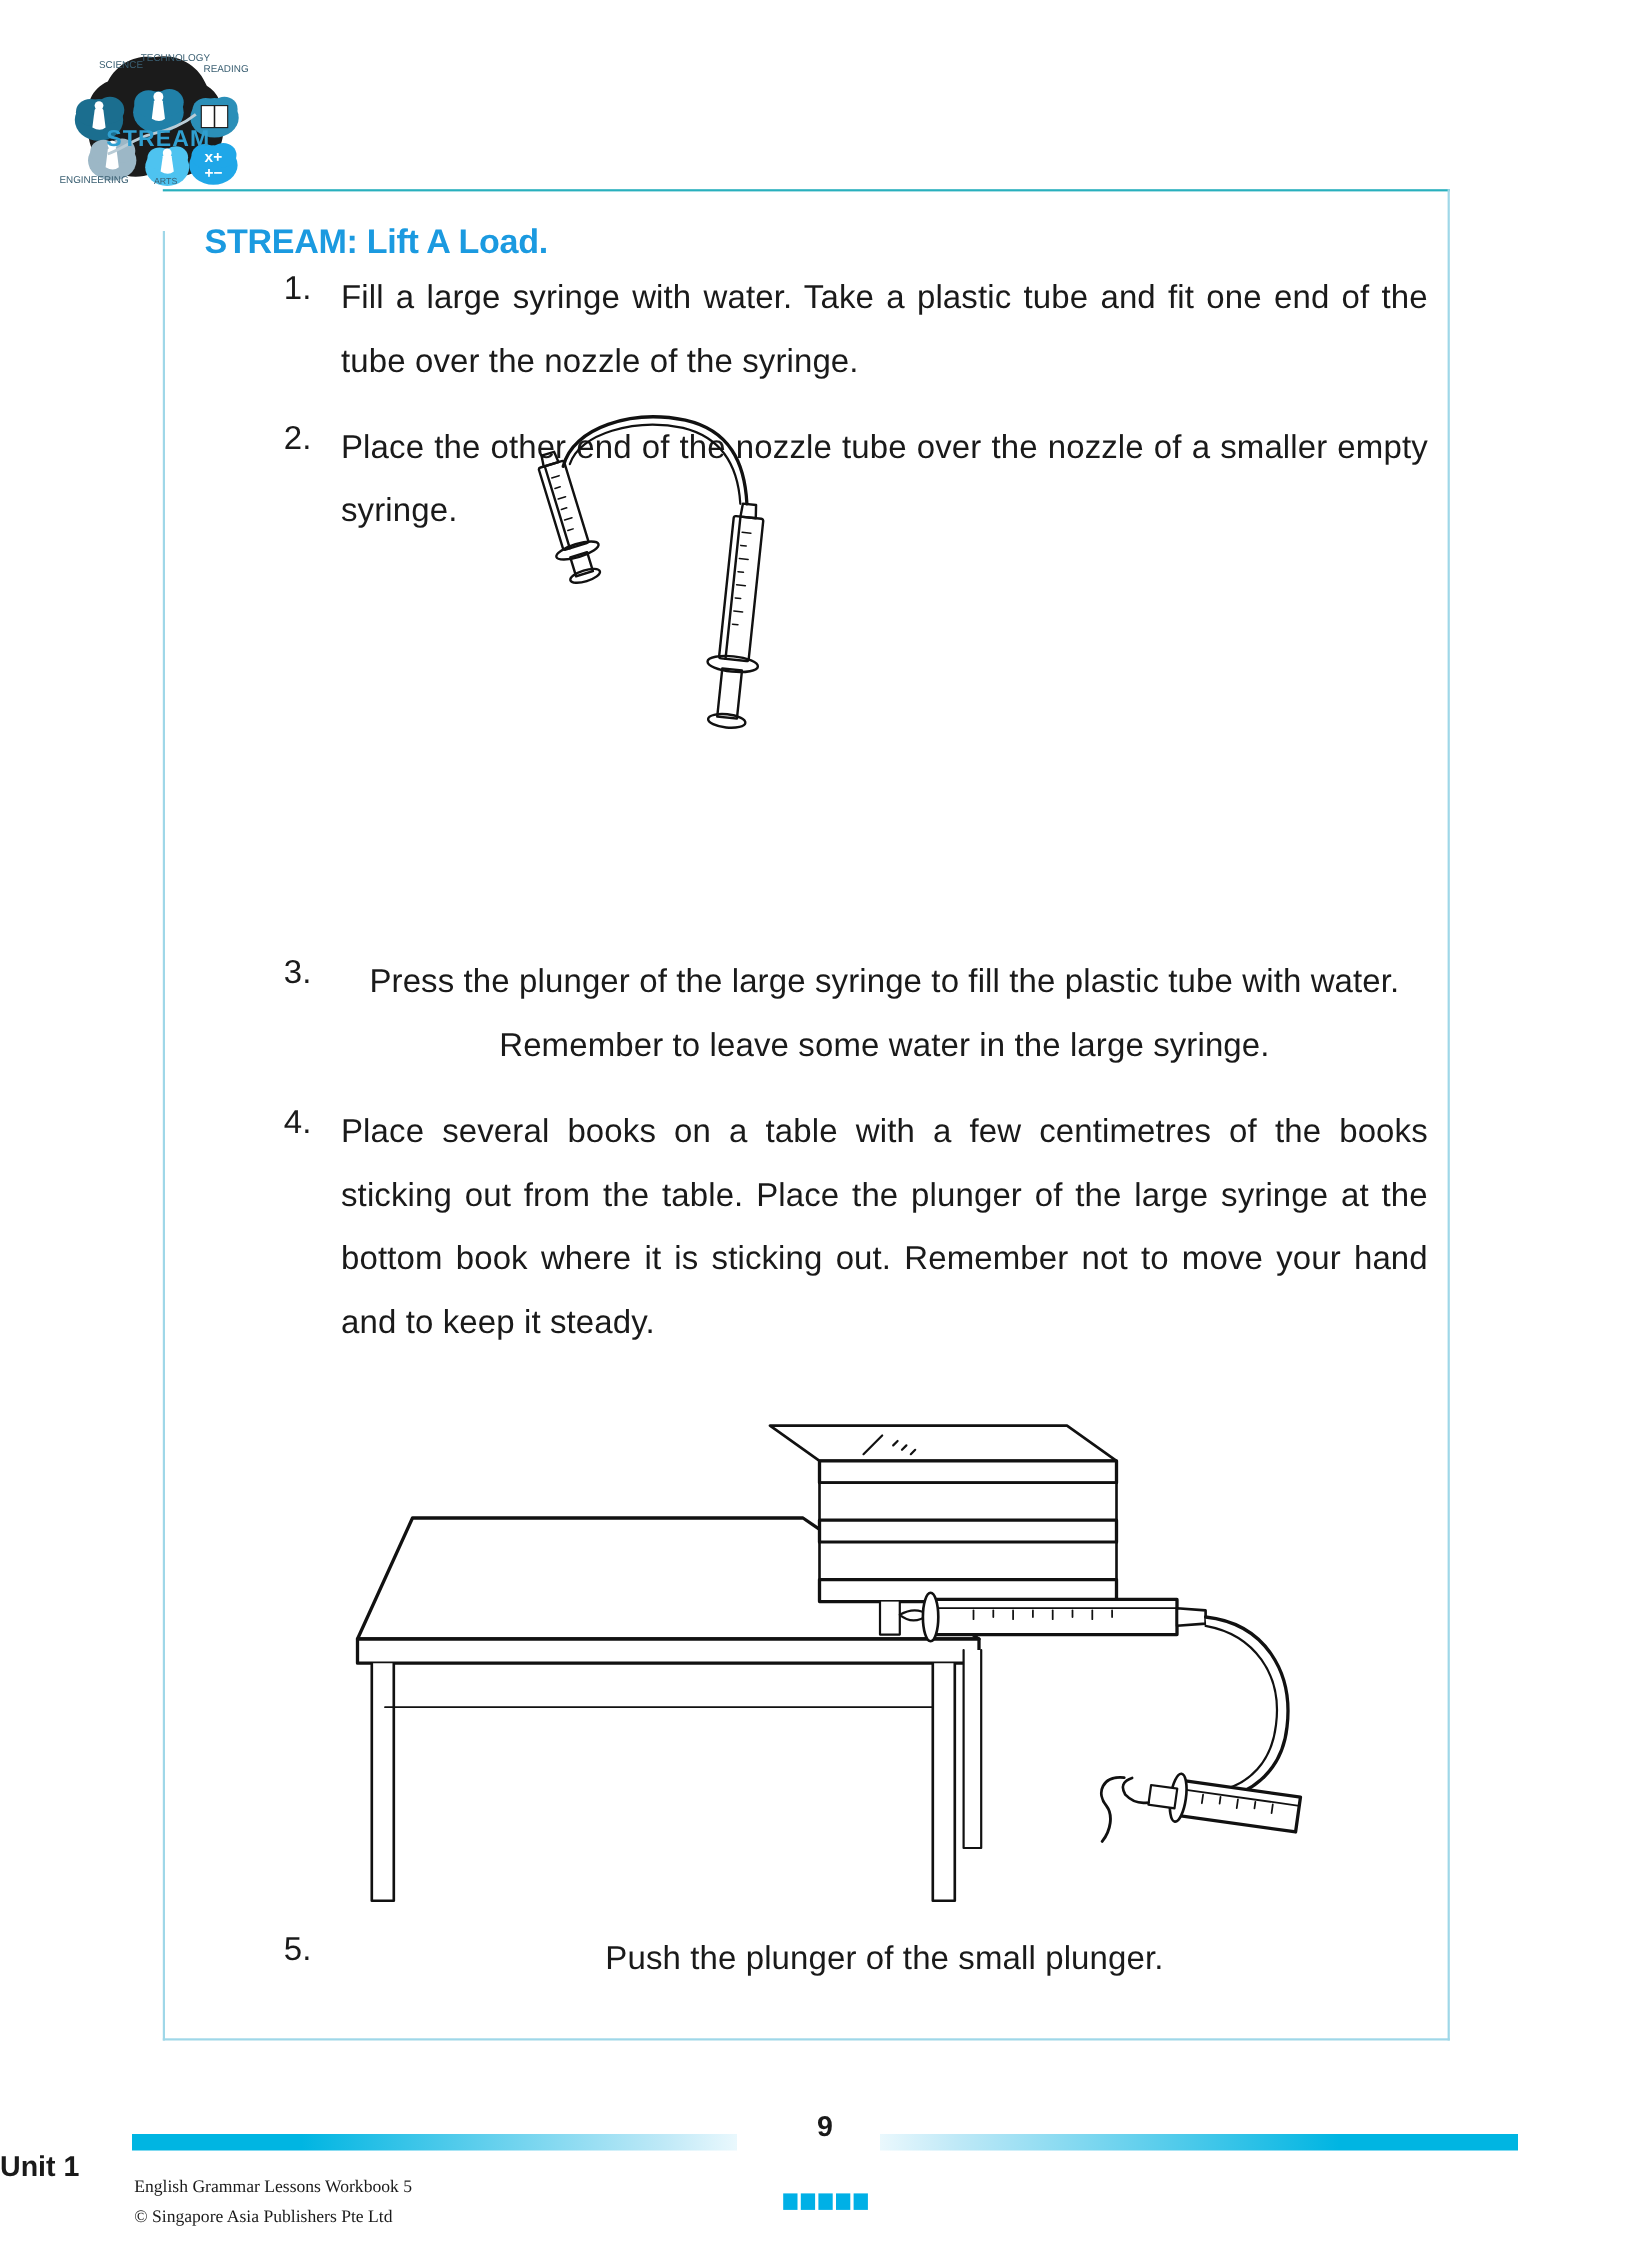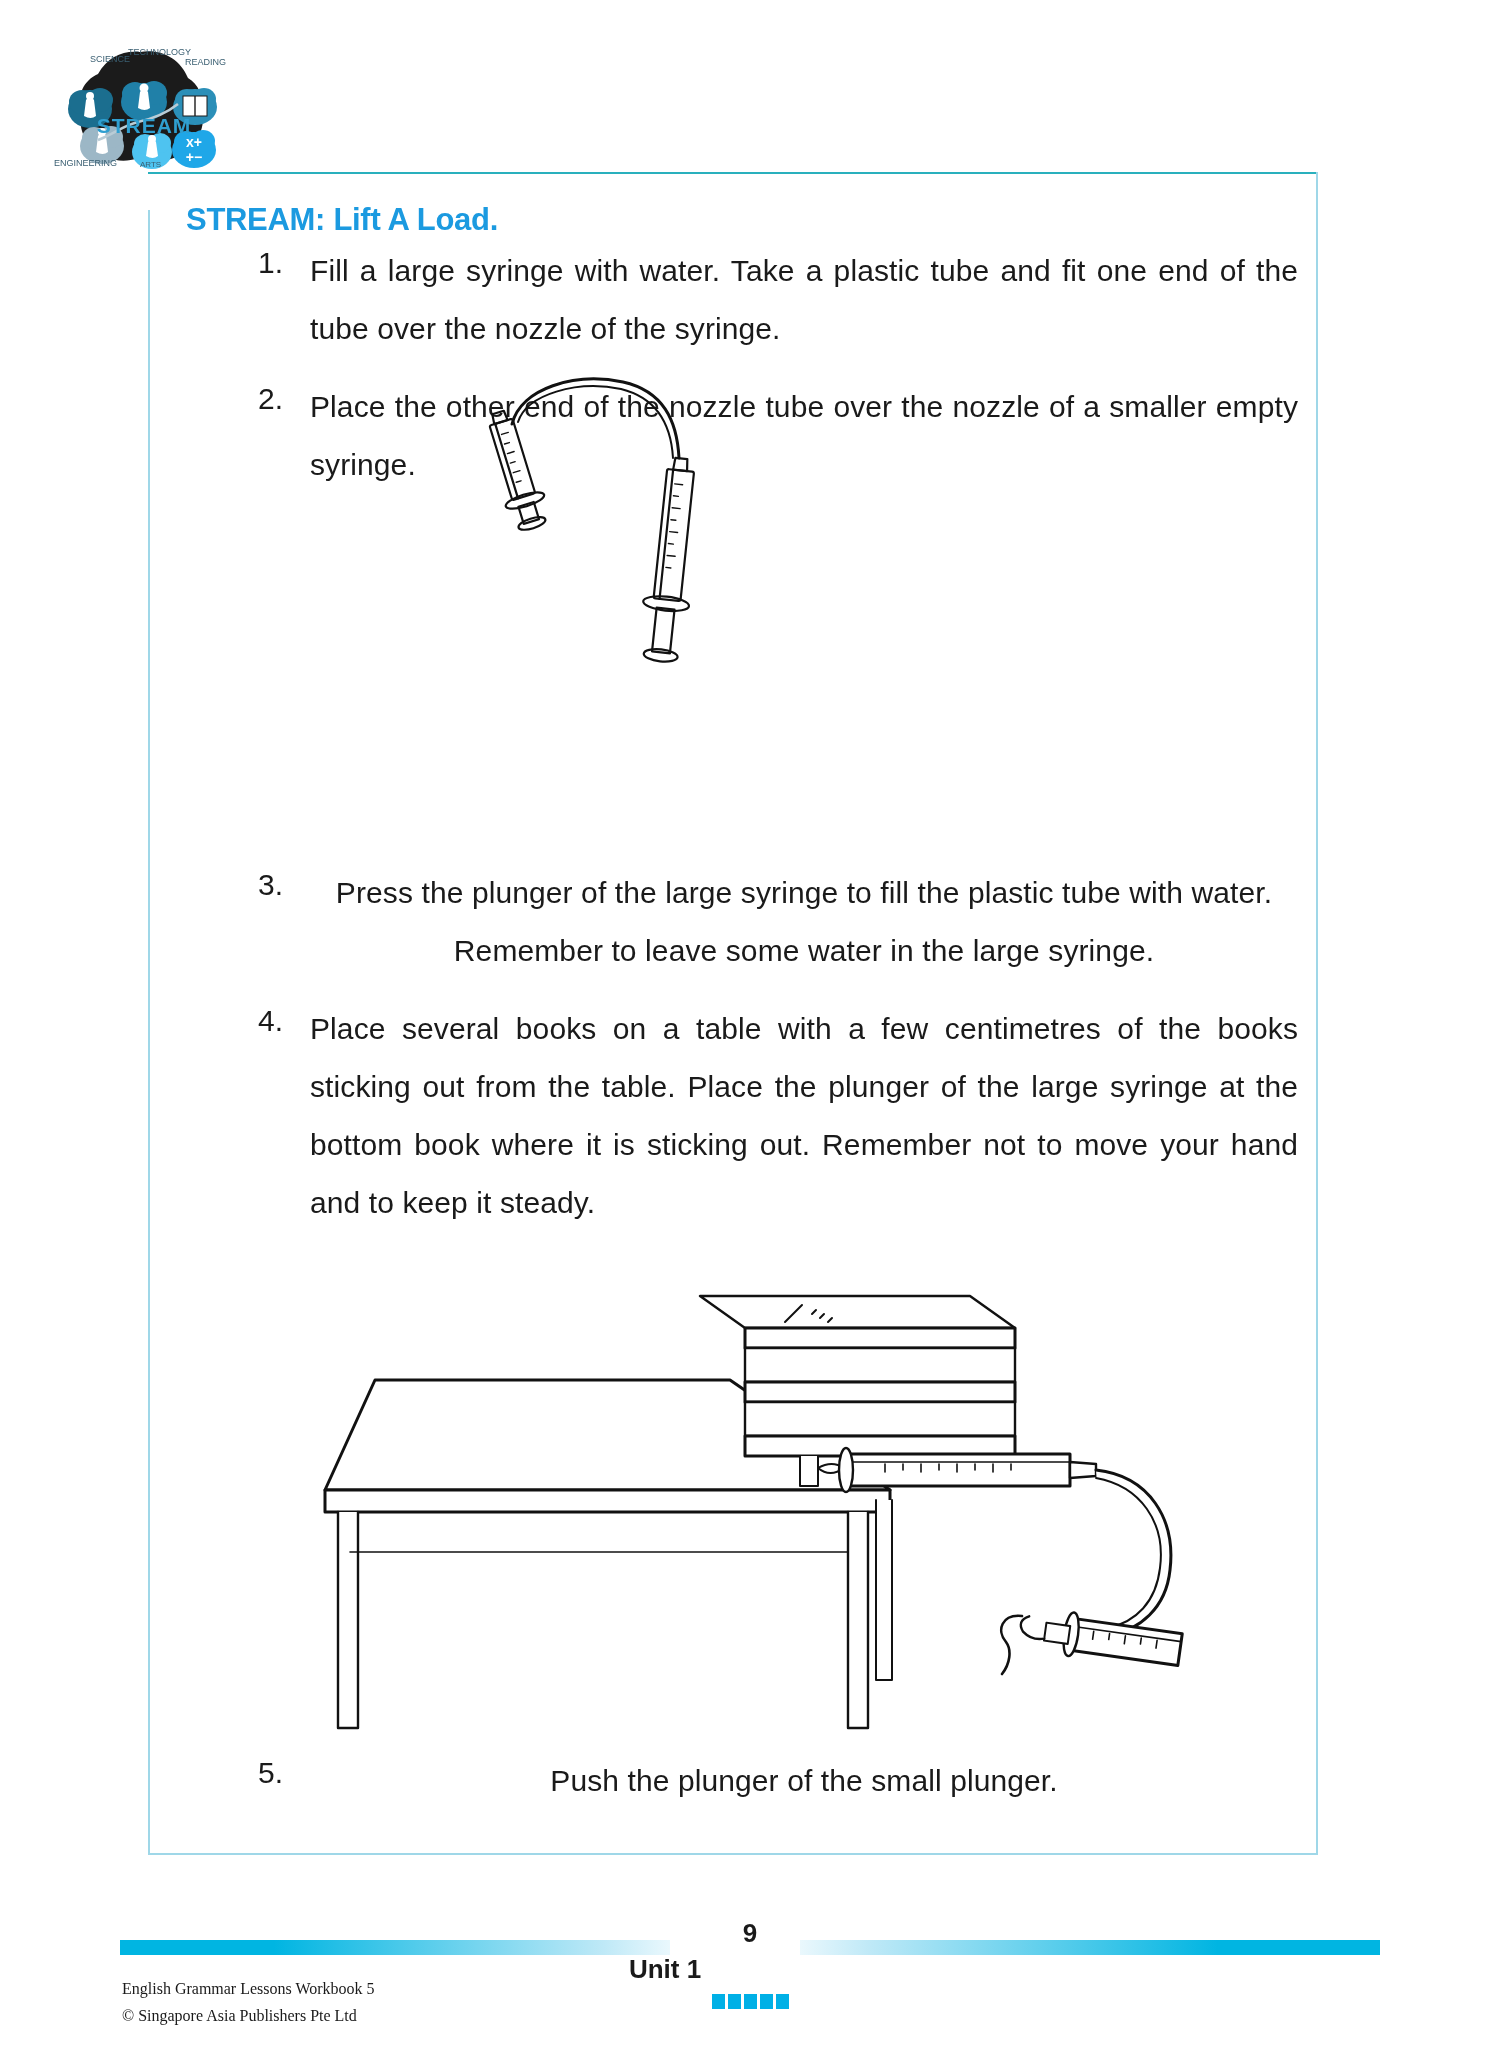--- a/index.html
+++ b/index.html
@@ -163,25 +163,24 @@
     text-align: center;
     font-size: 26px;
     font-weight: bold;
     color: #1a1a1a;
   }
   .unit-label {
     position: absolute;
     left: 0;
     top: 1954px;
     width: 1240px;
-    text-align: center;
+    text-align: left;
     font-size: 26px;
     font-weight: bold;
     color: #1a1a1a;
-    margin-left: 45px;
   }
   .unit-dots {
     position: absolute;
     left: 0;
     top: 1994px;
     width: 1500px;
     display: flex;
     justify-content: center;
     gap: 3px;
   }

